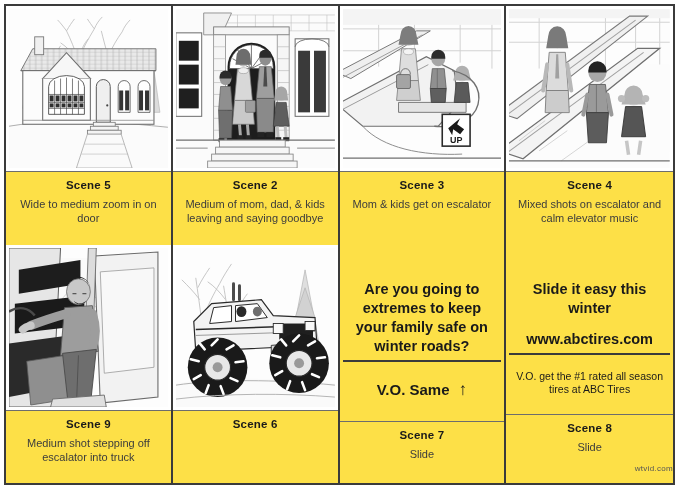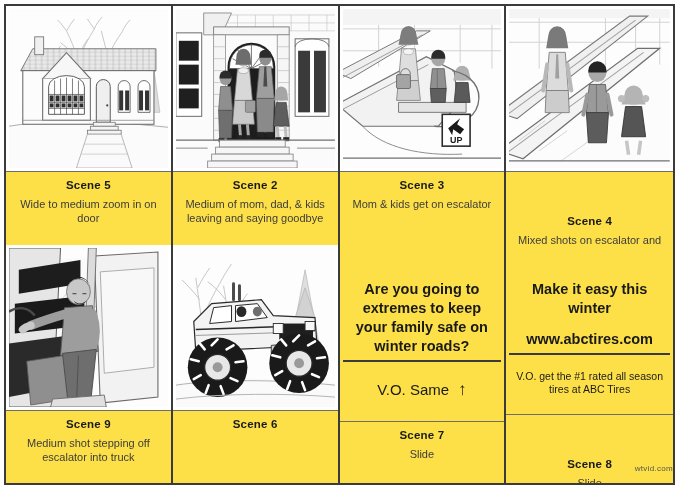--- a/index.html
+++ b/index.html
@@ -24,21 +24,21 @@
     grid-template-rows:1fr 1fr;
     background:#fff;
   }
   .cell{
     box-sizing:border-box;
     border-right:2px solid #3b3b3b;
     display:flex;flex-direction:column;
     overflow:hidden;
     background:#fde047;
   }
-  .cell.last{border-right:none;gap:36px;}
+  .cell.last{border-right:none;}
 
   
   .art{
     flex:0 0 165px;
     position:relative;
     overflow:hidden;
     background:#fff;
     border-bottom:1px solid #6d6d6d;
     margin:0;
   }
@@ -79,21 +79,21 @@
     font-weight:bold;font-size:14.5px;line-height:19px;color:#1a1a1a;margin-top:28px;
   }
   .slide-main .line.sub{margin-top:12px;}
   .slide-vo{
     flex:0 0 52px;
     display:flex;align-items:center;justify-content:center;
     text-align:center;padding:2px 6px;
     margin:0 3px 3px 3px;
   }
   .vo-big{
-    font-size:15px;font-weight:normal;color:#1a1a1a;
+    font-size:15px;font-weight:bold;color:#1a1a1a;
     display:flex;align-items:center;gap:9px;
   }
   .vo-small{font-size:10.5px;font-weight:normal;line-height:13px;color:#1a1a1a;}
   .arrow-up{display:inline-block;line-height:1;font-size:17px;}
 
   .watermark{
     position:absolute;right:6px;bottom:16px;
     font-size:8px;color:#555;letter-spacing:.3px;
     font-family:"Liberation Sans", sans-serif;
   }
@@ -567,21 +567,21 @@
       </div>
       <div class="cap">
         <div class="cap-title">Scene 7</div>
         <div class="cap-desc">Slide</div>
       </div>
     </div>
 
     <div class="cell last">
       <div class="slide-stack">
         <div class="slide-main">
-          <div class="line">Make it easy this winter</div>
+          <div class="line">Slide it easy this winter</div>
           <div class="line sub">www.abctires.com</div>
         </div>
         <div class="slide-vo">
           <div class="vo-small">V.O. get the #1 rated all season tires at ABC Tires</div>
         </div>
       </div>
       <div class="cap">
         <div class="cap-title">Scene 8</div>
         <div class="cap-desc">Slide</div>
       </div>

